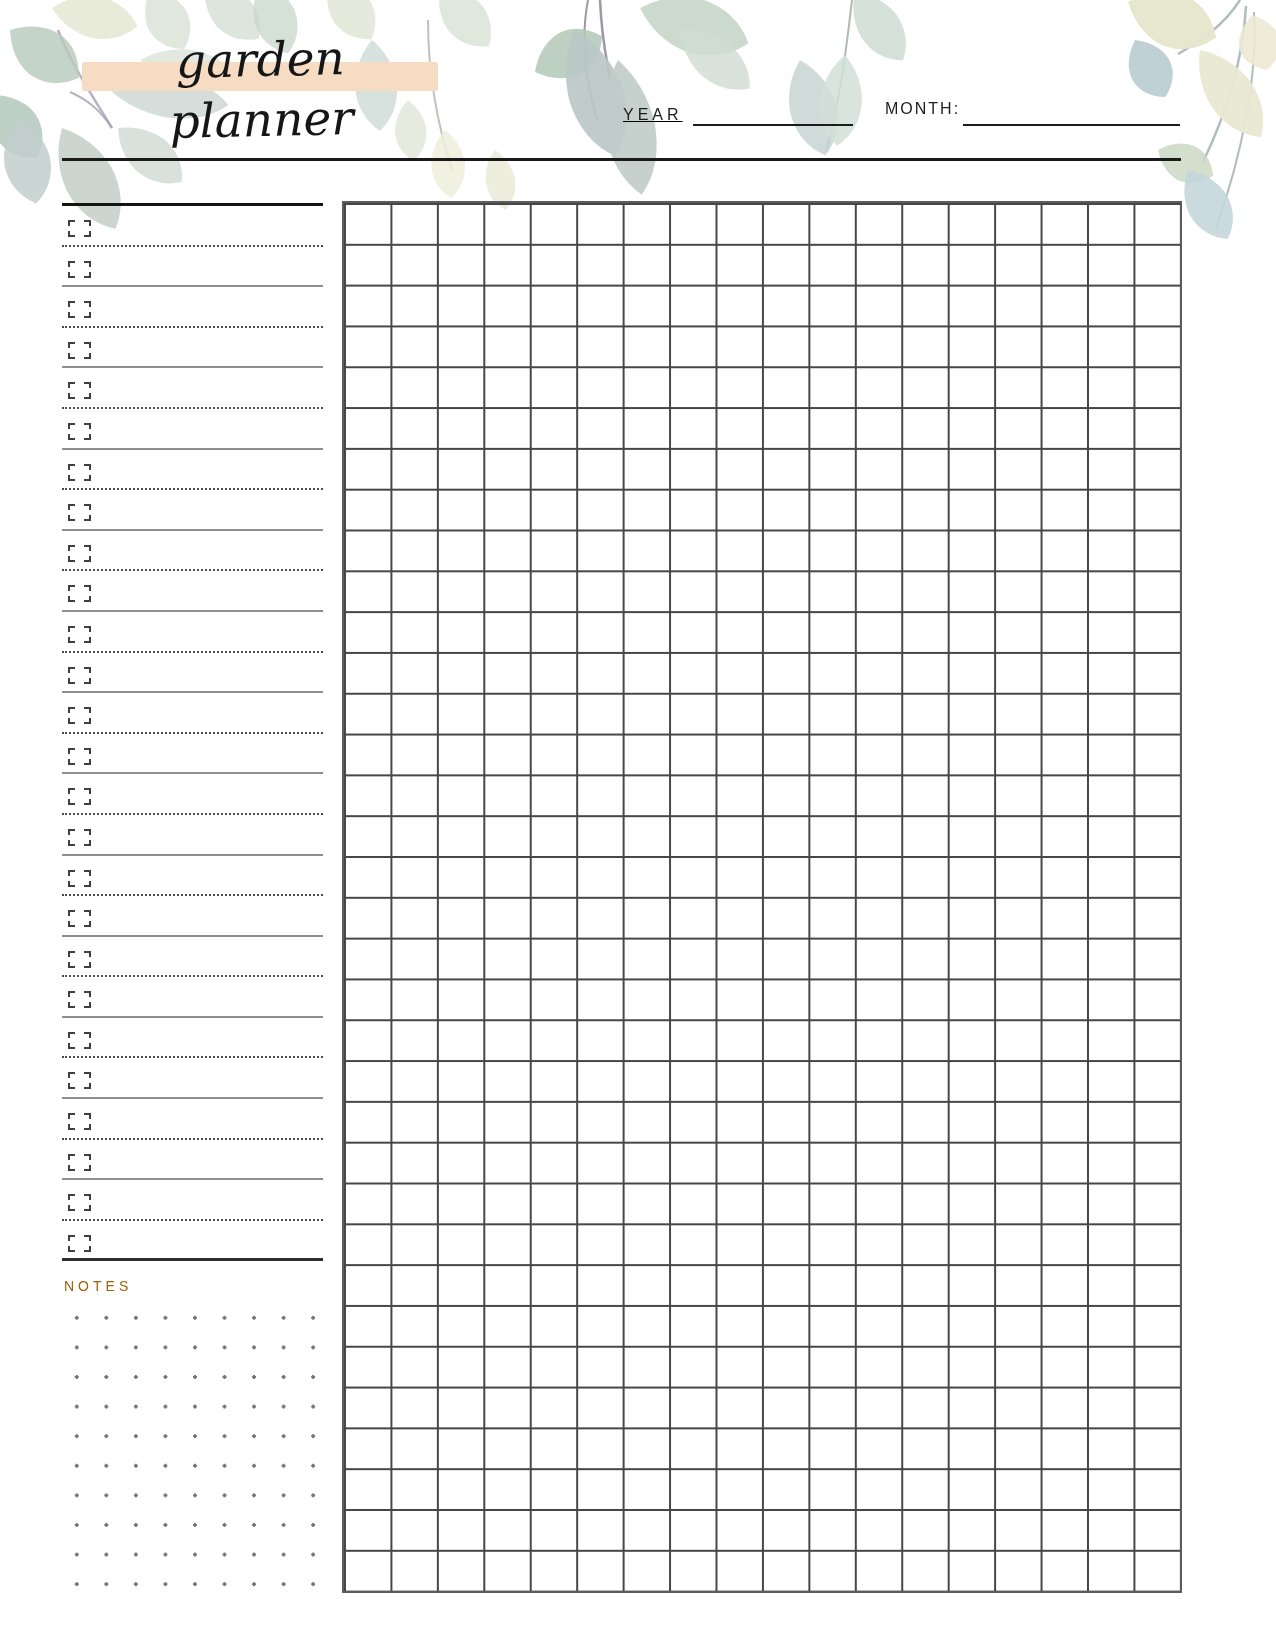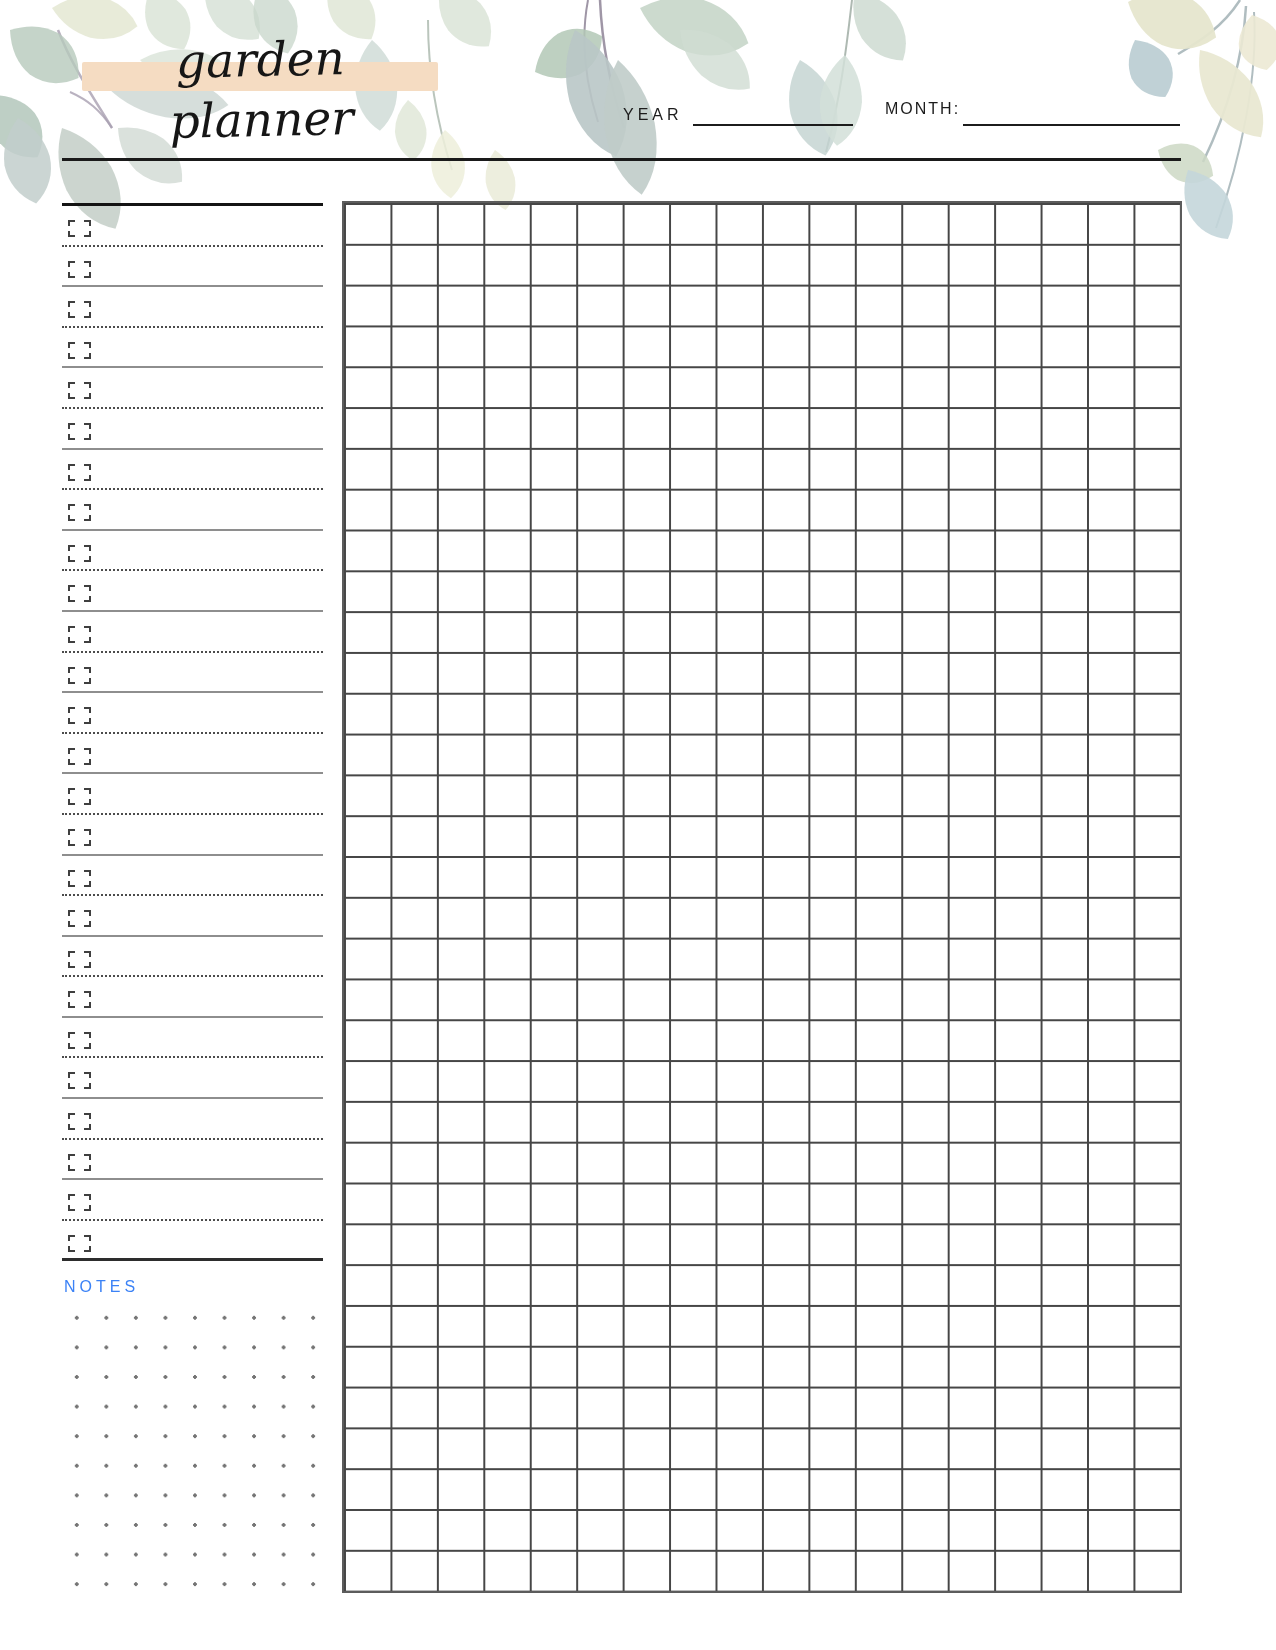--- a/index.html
+++ b/index.html
@@ -59,21 +59,21 @@
       linear-gradient(#3f3f3f,#3f3f3f) right top/2px 6px,
       linear-gradient(#3f3f3f,#3f3f3f) left bottom/7px 2px,
       linear-gradient(#3f3f3f,#3f3f3f) left bottom/2px 6px,
       linear-gradient(#3f3f3f,#3f3f3f) right bottom/7px 2px,
       linear-gradient(#3f3f3f,#3f3f3f) right bottom/2px 6px;
     background-repeat:no-repeat;
   }
   
   .notes-label{
     position:absolute;left:64px;top:1278px;
-    font-size:16px;letter-spacing:4px;color:#3b82f6;z-index:3;
+    font-size:14px;letter-spacing:4px;color:#a16207;z-index:3;
   }
   .dot-grid{
     position:absolute;left:62px;top:1303px;width:266px;height:296px;z-index:3;
     background-image:radial-gradient(circle,#757575 1.7px,rgba(0,0,0,0) 2px);
     background-size:29.5px 29.6px;
   }
   
   .planting-grid{
     position:absolute;left:342px;top:201px;width:840px;height:1392px;
     box-sizing:border-box;border:2px solid #5c5c5c;z-index:3;
@@ -145,21 +145,21 @@
       <use href="#leaf" transform="translate(1200,50) rotate(55) scale(1.4,1.1)" fill="#e9e8d2" opacity="0.95"></use>
       <use href="#leaf" transform="translate(1158,150) rotate(25) scale(0.8,0.9)" fill="#ccd8c4" opacity="0.85"></use>
       <use href="#leaf" transform="translate(1188,170) rotate(60) scale(1.05,1)" fill="#c4d6da" opacity="0.9"></use>
       <use href="#leaf" transform="translate(1252,15) rotate(75) scale(0.75,1)" fill="#ece9d4" opacity="0.9"></use>
     </g>
   </svg>
 
   <div class="title-bar"></div>
   <h1 class="page-title">garden planner</h1>
 
-  <span class="hfield" style="left:623px;top:106px;">
+  <span class="hfield" style="left:623px;top:106px;text-decoration:underline;">
     <span class="flabel">YEAR</span>
   </span>
   <span class="fline" style="left:693px;top:124px;width:160px;"></span>
 
   <span class="hfield" style="left:885px;top:100px;">
     <span class="flabel" style="letter-spacing:2px;">MONTH:</span>
   </span>
   <span class="fline" style="left:963px;top:124px;width:217px;"></span>
 
   <div class="header-rule"></div>

